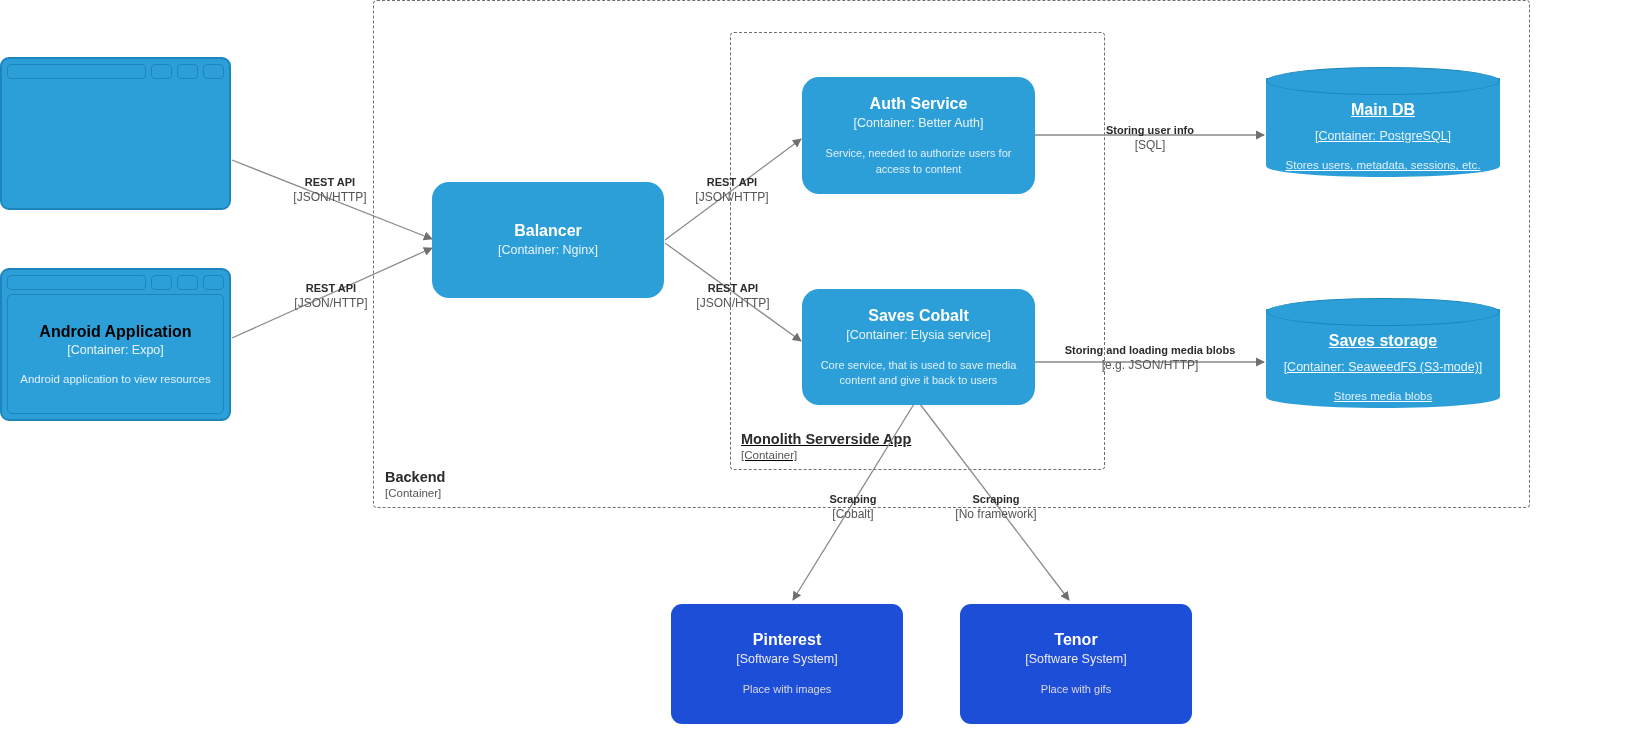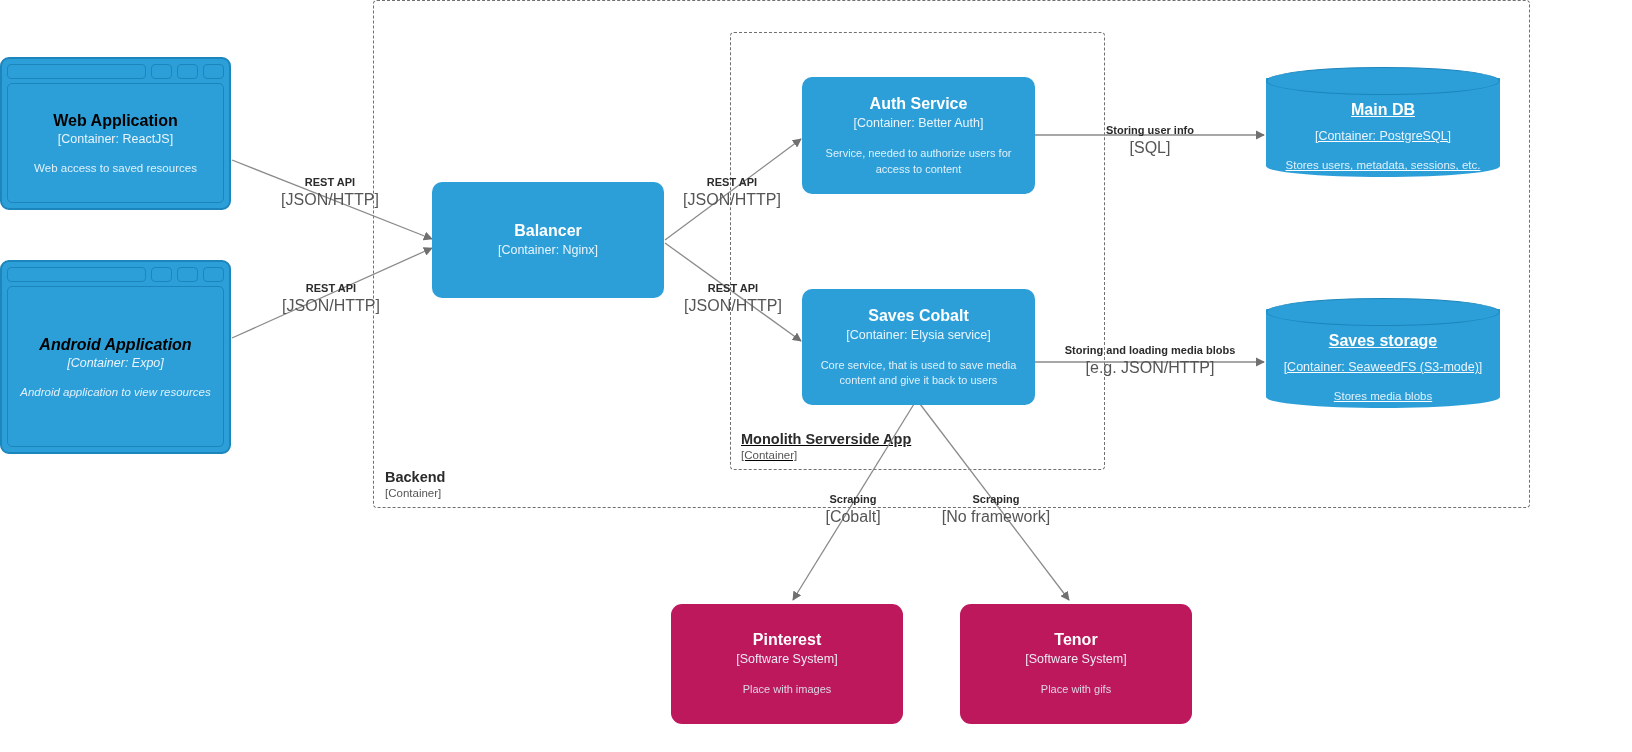--- a/index.html
+++ b/index.html
@@ -102,24 +102,24 @@
     justify-content: center;
     text-align: center;
   }
   .browser .screen .n-title { font-size: 16px; font-weight: bold; }
   .browser .screen .n-tech { font-size: 12.5px; margin-top: 2px; color:#e8f4fb; }
   .browser .screen .n-desc { font-size: 11.5px; margin-top: 16px; color:#dff0fa; padding:0 12px;}
 
   
   .boxnode {
     background: #2C9FD9;
-    border-radius: 10px;
+    border-radius: 17px;
   }
   .sysnode {
-    background: #be185d;
+    background: #1d4ed8;
     border-radius: 11px;
   }
   .sysnode .n-tech { color: #ece9f1; }
   .sysnode .n-desc { color: #ddd8e4; }
 
   
   .cyl {
     position: absolute;
     box-sizing: border-box;
   }
@@ -188,21 +188,21 @@
     white-space: nowrap;
     line-height: 1.25;
     transform: translateX(-50%);
   }
   .edge-label .e-name {
     font-size: 11px;
     font-weight: bold;
     color: #2b2b2b;
   }
   .edge-label .e-tech {
-    font-size: 16px;
+    font-size: 12px;
     color: #555555;
   }
 </style>
 </head>
 <body>
 
 <div id="canvas">
 
   <div class="boundary" style="left:373px; top:0px; width:1157px; height:508px;"></div>
   <div class="boundary-label" style="left:385px; top:468px;">
@@ -280,28 +280,23 @@
     <div class="e-tech">[No framework]</div>
   </div>
 
   <div class="browser" style="left:0px; top:57px; width:231px; height:153px;">
     <div class="chrome">
       <div class="bar"></div>
       <div class="dot"></div>
       <div class="dot"></div>
       <div class="dot"></div>
     </div>
-    <div class="screen">
-      <div class="n-title">Web Application</div>
-      <div class="n-tech">[Container: ReactJS]</div>
-      <div class="n-desc">Web access to saved resources</div>
-    </div>
-  </div>
-
-  <div class="browser" style="left:0px; top:260px; width:231px; height:194px;font-style:italic;">
+  </div>
+
+  <div class="browser" style="left:0px; top:268px; width:231px; height:153px;">
     <div class="chrome">
       <div class="bar"></div>
       <div class="dot"></div>
       <div class="dot"></div>
       <div class="dot"></div>
     </div>
     <div class="screen">
       <div class="n-title">Android Application</div>
       <div class="n-tech">[Container: Expo]</div>
       <div class="n-desc">Android application to view resources</div>

